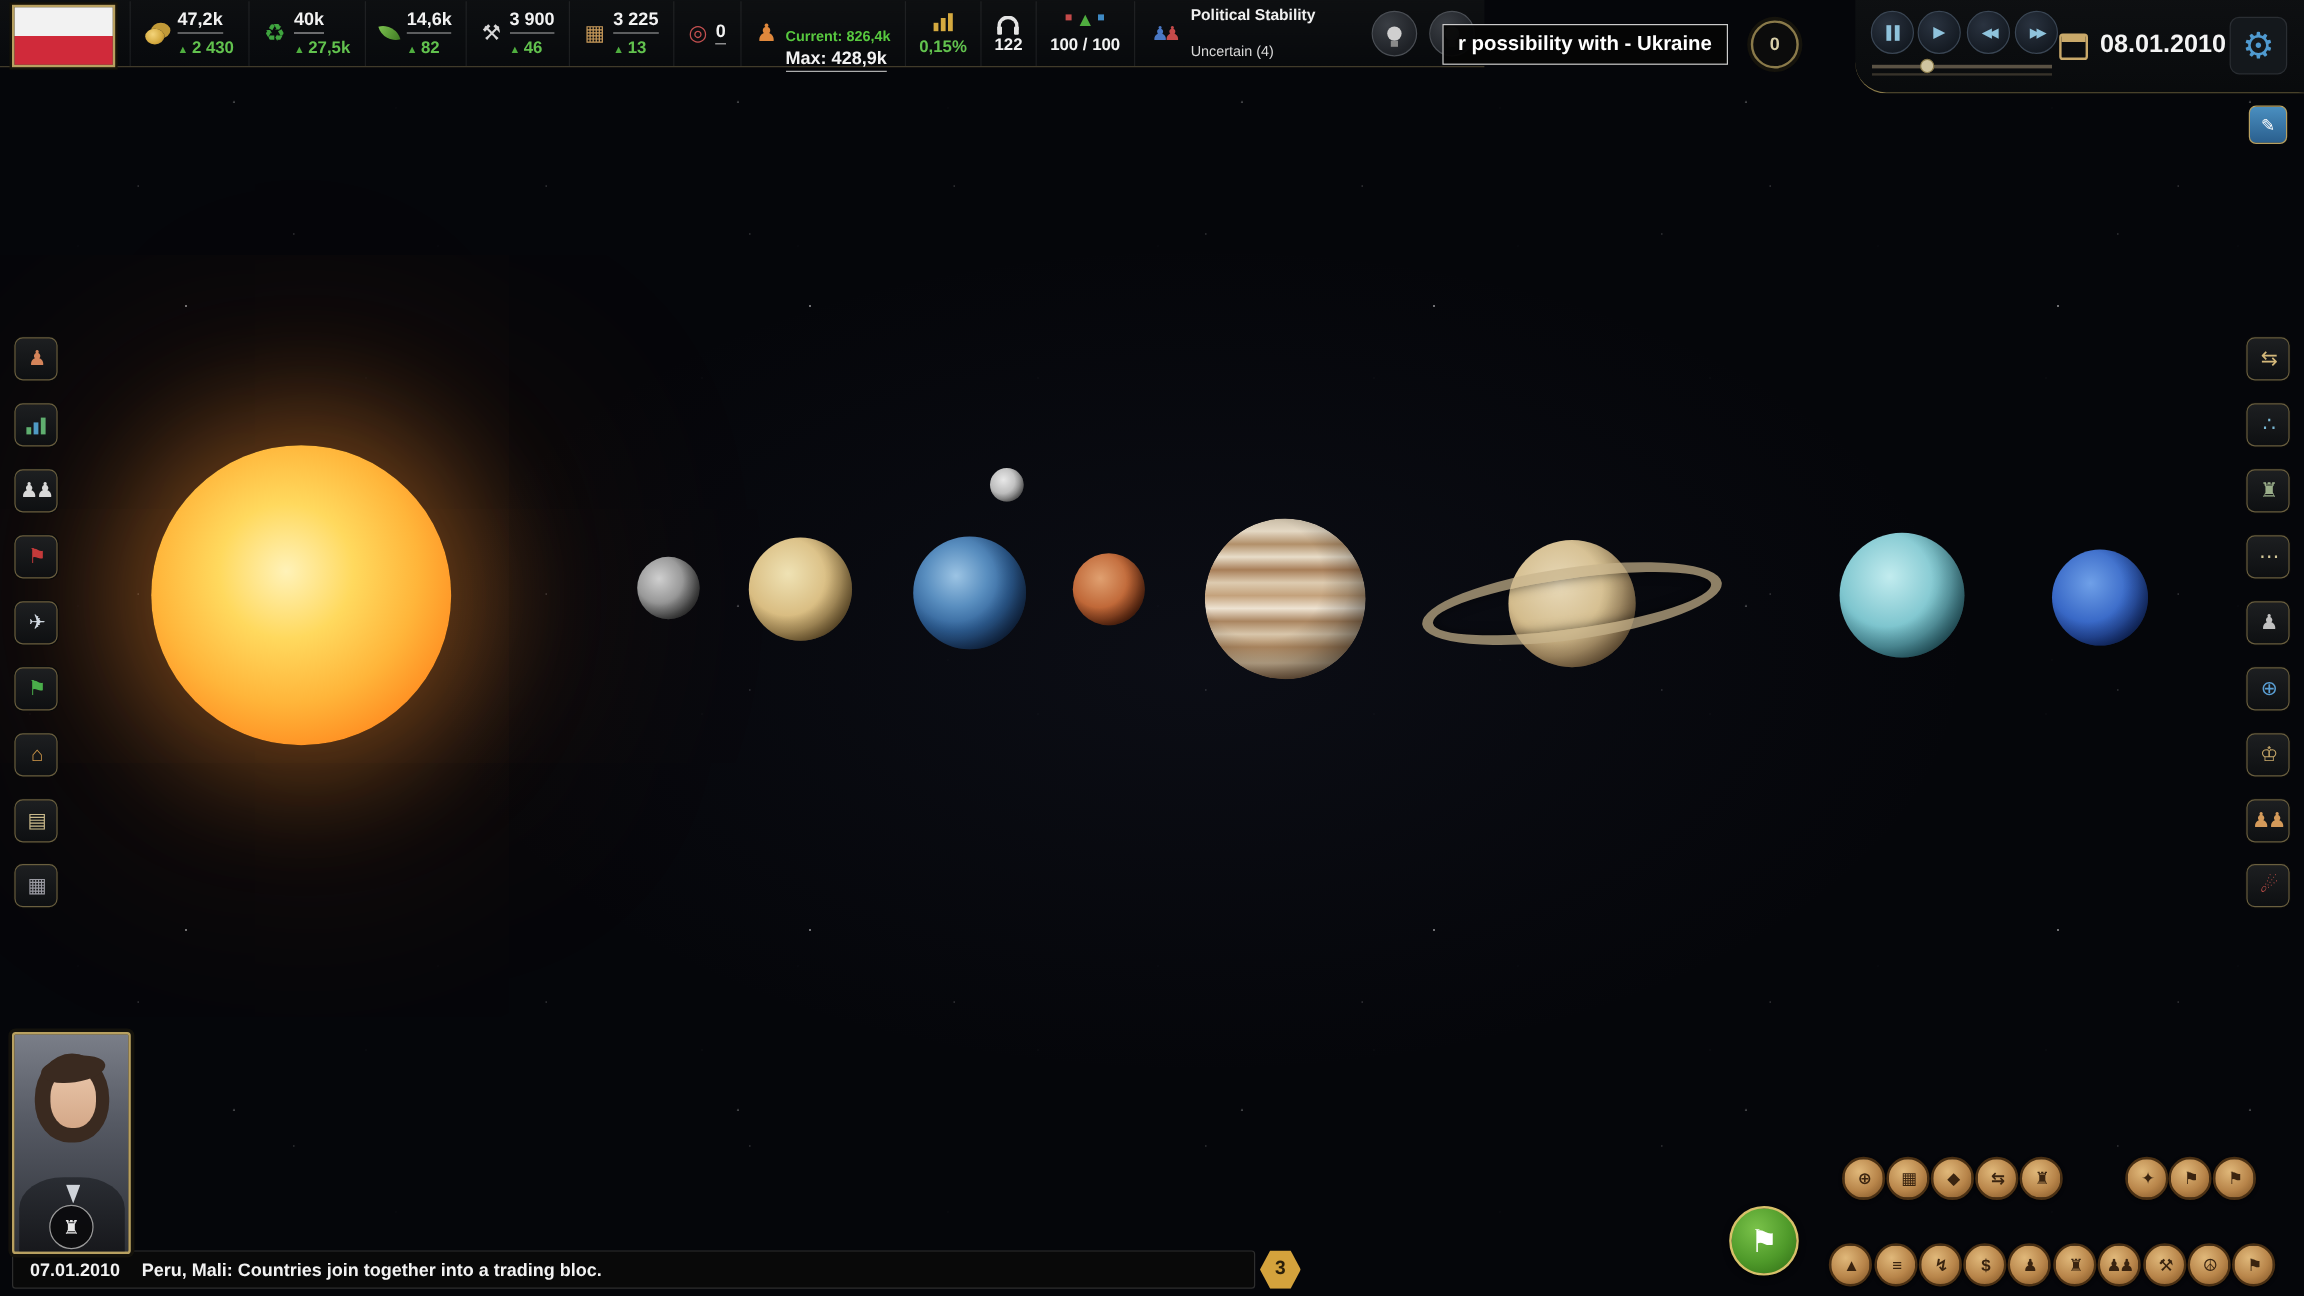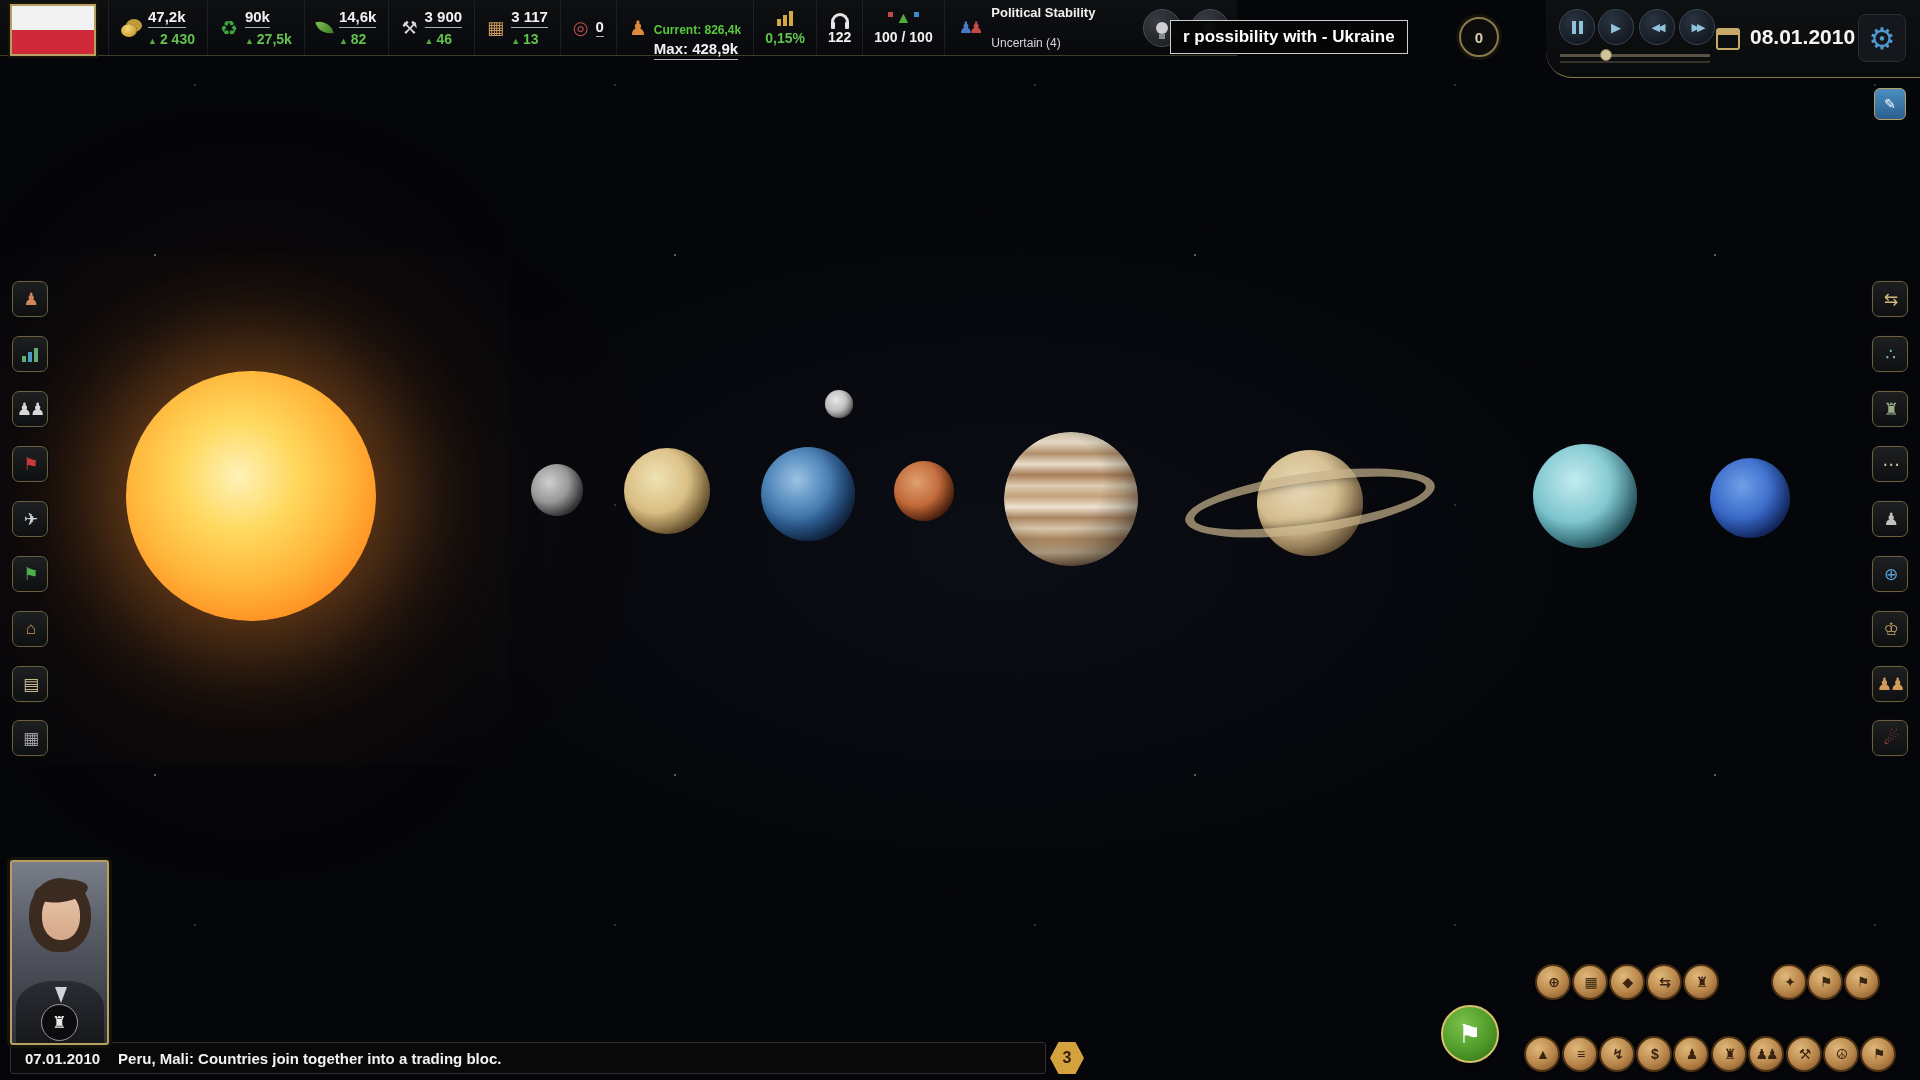--- a/index.html
+++ b/index.html
@@ -115,21 +115,21 @@
   .stab-text .s { font-size:12px; color:#d8d8d8; }
   .bulb-btn { position:absolute; top:9px; width:38px; height:38px; border-radius:50%;
     background:radial-gradient(circle at 35% 30%, #3a3e44, #1e2126 72%);
     border:1px solid #4a4e54; display:flex; align-items:center; justify-content:center; }
   .bulb { width:12px; height:12px; border-radius:50%; background:#cfcfcf; position:relative; }
   .bulb::after { content:""; position:absolute; left:3px; bottom:-5px; width:6px; height:5px; background:#8a8a8a; }
   .bulb-btn.dim .bulb { opacity:.5; }
 
   
   .event-ticker {
-    position:absolute; left:1170px; top:20px; height:34px; z-index:6;
+    position:absolute; left:1202px; top:20px; height:34px; z-index:6;
     display:flex; align-items:center; padding:0 12px;
     background:rgba(5,5,5,.95); border:1px solid rgba(240,240,240,.85);
     font-size:17px; font-weight:bold; color:#fff; white-space:nowrap;
   }
   .event-count {
     position:absolute; left:1459px; top:17px; width:40px; height:40px; z-index:6;
     border-radius:50%; border:2px solid #8a7a4a; background:#0c0c0c;
     box-shadow:0 0 0 3px #15130c;
     display:flex; align-items:center; justify-content:center;
     color:#d8cfa8; font-size:15px; font-weight:bold;
@@ -266,21 +266,21 @@
     <i class="icon ic-coins"></i>
     <span class="vals">
       <span class="val">47,2k</span>
       <span class="delta"><i class="tri">▲</i><span>2 430</span></span>
     </span>
   </div>
 
   <div class="res">
     <i class="icon ic-recycle">♻</i>
     <span class="vals">
-      <span class="val">90k</span>
+      <span class="val">40k</span>
       <span class="delta"><i class="tri">▲</i><span>27,5k</span></span>
     </span>
   </div>
 
   <div class="res">
     <i class="icon ic-leaf"></i>
     <span class="vals">
       <span class="val">14,6k</span>
       <span class="delta"><i class="tri">▲</i><span>82</span></span>
     </span>
@@ -290,21 +290,21 @@
     <i class="icon ic-pick">⚒</i>
     <span class="vals">
       <span class="val">3 900</span>
       <span class="delta"><i class="tri">▲</i><span>46</span></span>
     </span>
   </div>
 
   <div class="res">
     <i class="icon ic-crate">▦</i>
     <span class="vals">
-      <span class="val">3 117</span>
+      <span class="val">3 225</span>
       <span class="delta"><i class="tri">▲</i><span>13</span></span>
     </span>
   </div>
 
   <div class="res">
     <i class="icon ic-cross">◎</i>
     <span class="vals">
       <span class="val">0</span>
     </span>
   </div>

